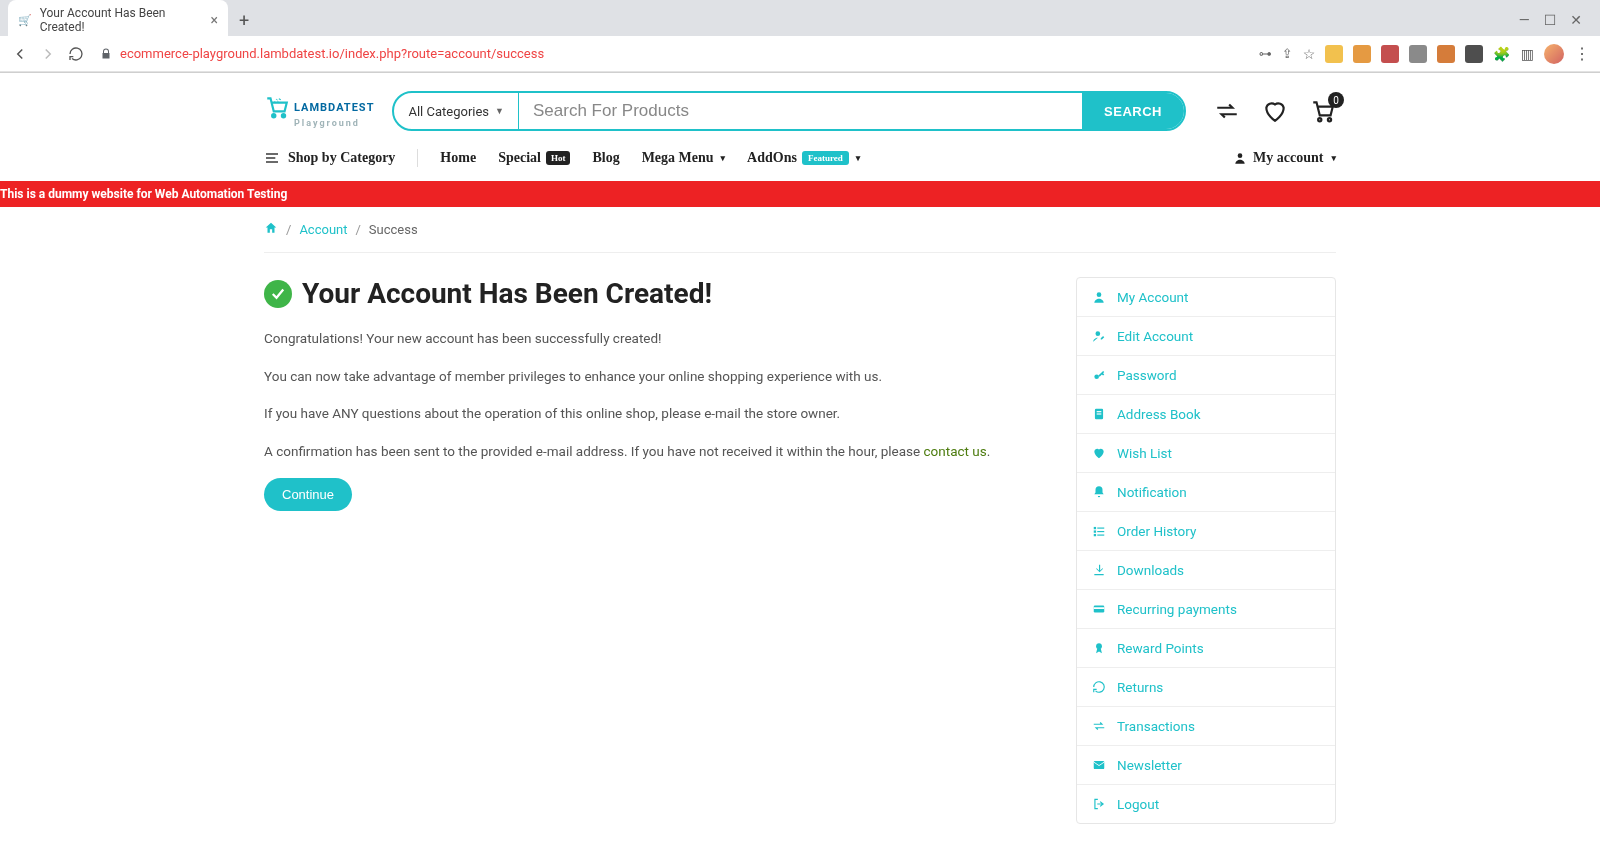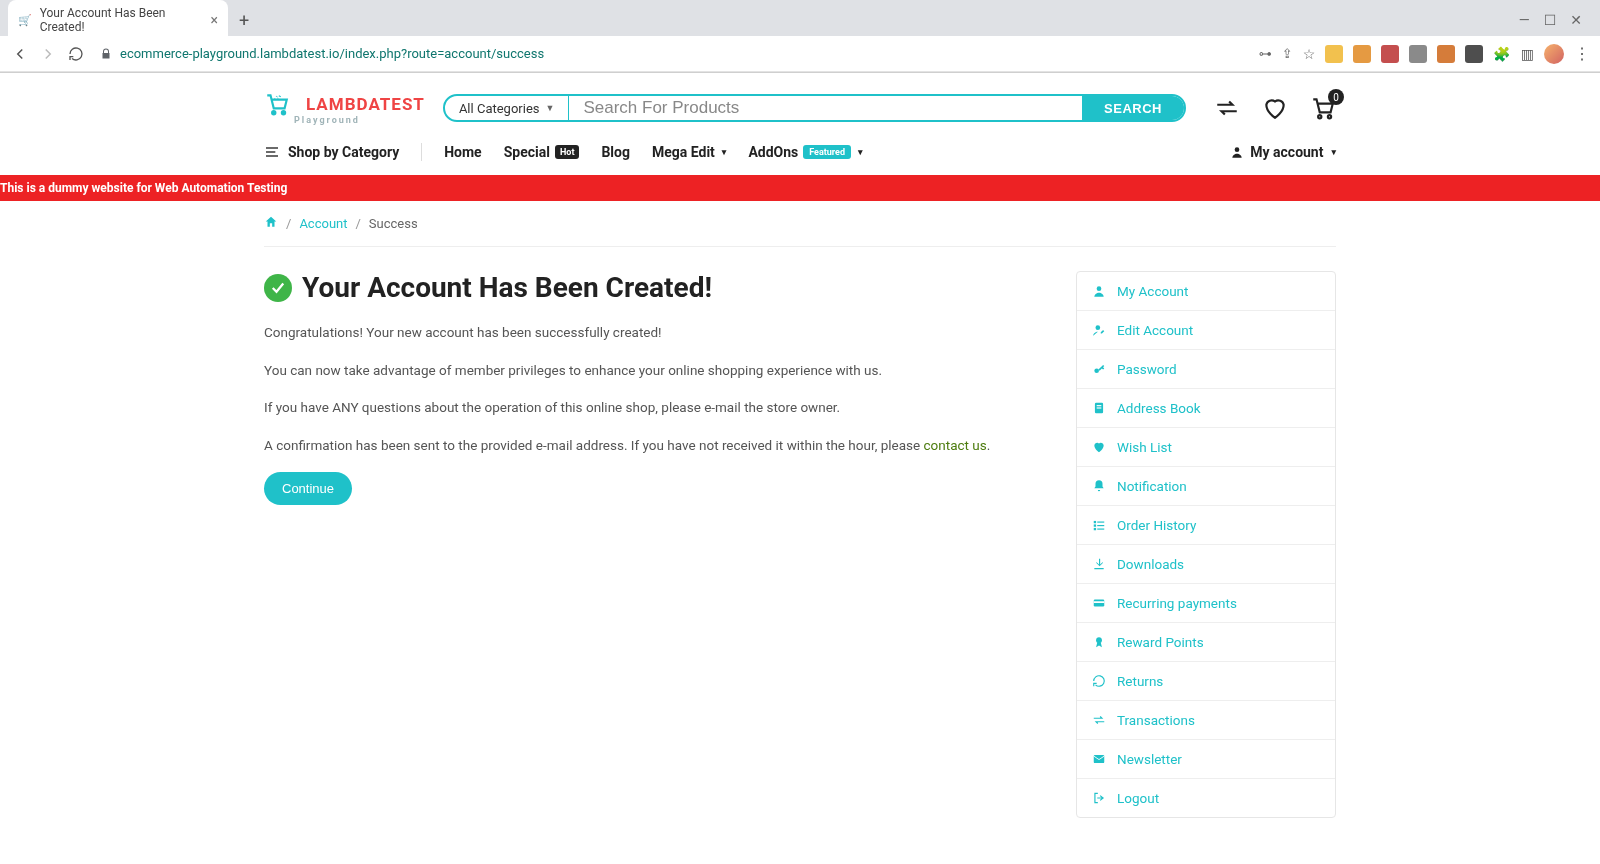--- a/index.html
+++ b/index.html
@@ -11,51 +11,51 @@
   .tab { display: flex; align-items: center; gap: 8px; background: #fff; border-radius: 8px 8px 0 0; padding: 6px 10px; font-size: 12px; color: #444; max-width: 220px; }
   .tab .fav { width: 14px; height: 14px; display: inline-flex; align-items: center; justify-content: center; font-size: 11px; color: #999; }
   .tab .close { color: #777; font-size: 14px; cursor: pointer; }
   .new-tab { width: 24px; height: 24px; display: flex; align-items: center; justify-content: center; color: #555; font-size: 18px; cursor: pointer; border-radius: 50%; }
   .window-controls { margin-left: auto; display: flex; align-items: center; gap: 14px; padding-right: 10px; color: #666; font-size: 14px; }
   .window-controls span { cursor: pointer; }
 
   .address-row { display: flex; align-items: center; background: #fff; height: 36px; padding: 0 10px; gap: 8px; border-bottom: 1px solid #e3e3e3; }
   .nav-ico { width: 20px; height: 20px; display: flex; align-items: center; justify-content: center; color: #555; cursor: pointer; }
   .nav-ico.disabled { color: #bcbcbc; cursor: default; }
-  .url-bar { flex: 1; display: flex; align-items: center; gap: 8px; font-size: 13px; color: #0f766e; padding: 0 6px; }
+  .url-bar { flex: 1; display: flex; align-items: center; gap: 8px; font-size: 13px; color: #ef4444; padding: 0 6px; }
   .url-bar .lock { color: #5f6368; font-size: 12px; }
   .toolbar-icons { display: flex; align-items: center; gap: 10px; color: #555; }
   .ext-icon { width: 18px; height: 18px; border-radius: 3px; display: inline-block; }
   .avatar-circle { width: 20px; height: 20px; border-radius: 50%; background: linear-gradient(135deg,#f6b26b,#d16262); }
 
   
   .page { width: 100%; }
   .container { max-width: 1100px; margin: 0 auto; padding: 0 14px; }
 
   
   .top-header { display: flex; align-items: center; gap: 18px; padding: 18px 0 10px 0; }
   .logo { display: flex; flex-direction: column; color: #0fa0af; font-weight: 700; letter-spacing: 1px; }
   .logo-row1 { display: flex; align-items: center; gap: 4px; }
   .logo-cart { width: 26px; height: 26px; }
-  .logo-text-main { font-size: 17px; color: #ef4444; margin-left: 12px; }
+  .logo-text-main { font-size: 11px; color: #0369a1; }
   .logo-sub { font-size: 9px; color: #a0b4b8; letter-spacing: 2px; margin-left: 30px; margin-top: -2px; }
 
-  .search-wrap { flex: 1; display: flex; align-items: flex-end; border: 2px solid #1fc1c9; border-radius: 999px; height: 28px; overflow: hidden; }
+  .search-wrap { flex: 1; display: flex; align-items: flex-end; border: 2px solid #1fc1c9; border-radius: 999px; height: 40px; overflow: hidden; }
   .cat-select { display: flex; align-items: center; gap: 6px; padding: 0 14px; color: #333; font-size: 13px; border-right: 1px solid #1fc1c9; cursor: pointer; height: 100%; }
   .caret-down { font-size: 9px; color: #666; }
   .search-input { flex: 1; border: none; outline: none; font-size: 17px; padding: 0 14px; color: #333; height: 100%; }
   .search-input::placeholder { color: #888; }
   .search-btn { background: #1fc1c9; color: #fff; font-weight: 700; font-size: 13px; letter-spacing: 0.5px; padding: 0 22px; height: 100%; border: none; cursor: pointer; }
 
   .header-icons { display: flex; align-items: center; gap: 22px; margin-left: 10px; }
   .hicon { width: 26px; height: 26px; color: #222; position: relative; cursor: pointer; }
   .cart-badge { position: absolute; top: -6px; right: -8px; background: #222; color: #fff; border-radius: 999px; font-size: 10px; width: 16px; height: 16px; display: flex; align-items: center; justify-content: center; }
 
   
-  .nav-row { display: flex; align-items: center; gap: 22px; padding: 8px 0 14px 0; font-size: 14px; color: #222; }
+  .nav-row { display: flex; align-items: center; gap: 22px; padding: 8px 0 14px 0; font-size: 14px; color: #222; font-family: Liberation Serif, serif; }
   .shop-cat { display: flex; align-items: center; gap: 8px; font-weight: 700; cursor: pointer; }
   .nav-sep { width: 1px; height: 18px; background: #ddd; }
   .nav-link { cursor: pointer; display: flex; align-items: center; gap: 5px; }
   .nav-link.bold { font-weight: 700; }
   .badge-hot { background: #222; color: #fff; font-size: 9px; padding: 2px 5px; border-radius: 3px; font-weight: 700; }
   .badge-featured { background: #1fc1c9; color: #fff; font-size: 9px; padding: 2px 6px; border-radius: 3px; font-weight: 700; }
   .caret-sm { font-size: 9px; margin-left: 2px; }
   .my-account-nav { margin-left: auto; display: flex; align-items: center; gap: 6px; font-weight: 700; cursor: pointer; }
 
   
@@ -208,21 +208,21 @@
           <span>Home</span>
         </div>
       <div class="nav-link bold">
         <span>Special</span>
         <span class="badge-hot">Hot</span>
       </div>
       <div class="nav-link bold">
           <span>Blog</span>
         </div>
       <div class="nav-link bold">
-        <span>Mega Edit</span>
+        <span>Mega Menu</span>
         <span class="caret-sm">▾</span>
       </div>
       <div class="nav-link bold">
         <span>AddOns</span>
         <span class="badge-featured">Featured</span>
         <span class="caret-sm">▾</span>
       </div>
       <div class="my-account-nav">
         <svg width="14" height="14" viewBox="0 0 24 24" fill="currentColor">
             <circle cx="12" cy="8" r="4"></circle>

